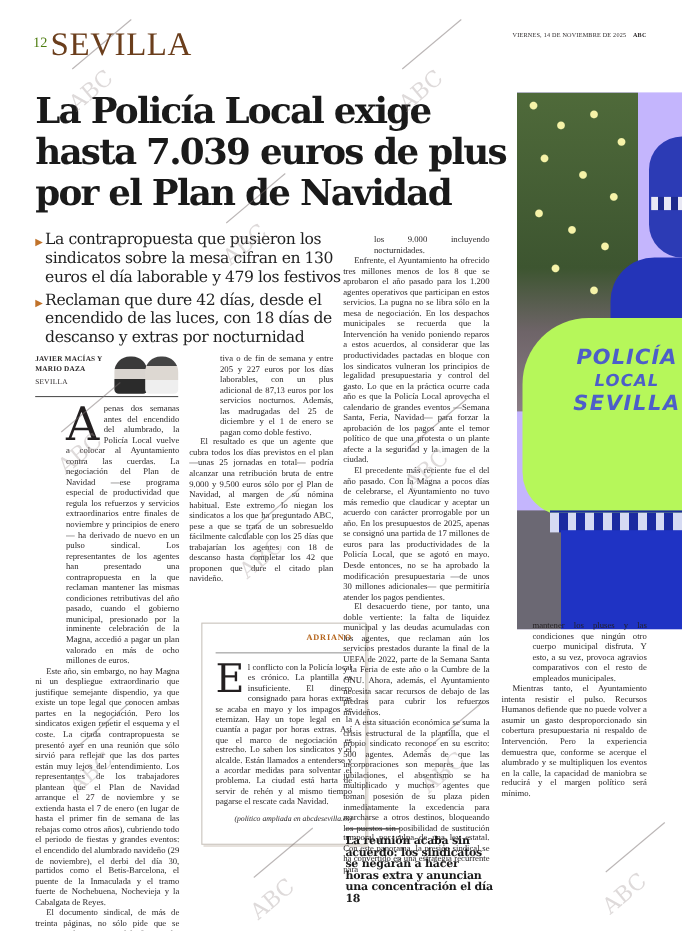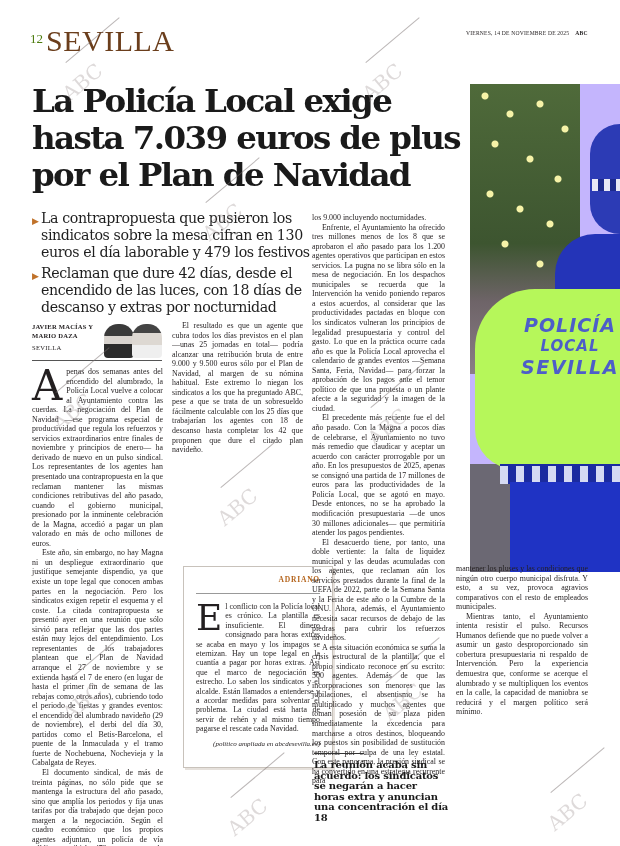--- a/index.html
+++ b/index.html
@@ -26,21 +26,21 @@
   .byline .city { font-family:"Liberation Serif", serif; font-size:6.6px; margin-top:4px; letter-spacing:0.3px; }
   .portraits { left:98px; top:322px; width:64px; height:36px; }
   .portrait { position:absolute; bottom:0; width:30px; height:34px; border-radius:14px 14px 4px 4px; }
   .p1 { left:6px; background:linear-gradient(#3a3a3a 0 35%, #d9d4cf 35% 60%, #2b2b2b 60%); }
   .p2 { left:34px; background:linear-gradient(#444 0 25%, #ddd8d2 25% 62%, #efefef 62%); }
   .rule-by { left:32px; top:360px; width:130px; height:1px; background:#555; }
 
   
   .col { position:absolute; font-family:"Liberation Serif", serif; font-size:7.9px; line-height:9.55px; text-align:justify; color:#231f20; hyphens:auto; }
   .col p { margin:0; text-indent:10px; }
-  .col p.first { text-indent:0; }
+  .col p.first { text-indent:0;margin-left:28px; }
   .col1 { left:32px; top:367px; width:131px; }
   .col2 { left:172px; top:321px; width:131px; }
   .col3 { left:312px; top:213px; width:133px; }
   .col4 { left:456px; top:564px; width:132px; }
   .dropcap { float:left; font-family:"DejaVu Serif", serif; font-size:42px; line-height:36px; margin:1px 4px 0 0; color:#231f20; }
 
   
   .opinion { left:183px; top:566px; width:124px; height:200px; border:1px solid #c8c2bb; padding:0 12px; box-shadow:2px 2px 0 #e6e1dc; background:#fff; }
   .opinion .author { text-align:right; font-family:"Liberation Serif", serif; font-weight:bold; font-size:7.5px; letter-spacing:0.8px; color:#b5651d; margin-top:8px; }
   .opinion .otitle { font-family:"DejaVu Serif", serif; font-weight:bold; font-size:15px; margin-top:6px; color:#1a1a1a; letter-spacing:-0.3px; }
@@ -121,20 +121,21 @@
 </div>
 <div class="abs rule-by"></div>
 
 <div class="col col1">
   <p class="first"><span class="dropcap">A</span><span>penas dos semanas antes del encendido del alumbrado, la Policía Local vuelve a colocar al Ayuntamiento contra las cuerdas. La negociación del Plan de Navidad —ese programa especial de productividad que regula los refuerzos y servicios extraordinarios entre finales de noviembre y principios de enero— ha derivado de nuevo en un pulso sindical. Los representantes de los agentes han presentado una contrapropuesta en la que reclaman mantener las mismas condiciones retributivas del año pasado, cuando el gobierno municipal, presionado por la inminente celebración de la Magna, accedió a pagar un plan valorado en más de ocho millones de euros.</span></p>
   <p>Este año, sin embargo, no hay Magna ni un despliegue extraordinario que justifique semejante dispendio, ya que existe un tope legal que conocen ambas partes en la negociación. Pero los sindicatos exigen repetir el esquema y el coste. La citada contrapropuesta se presentó ayer en una reunión que sólo sirvió para reflejar que las dos partes están muy lejos del entendimiento. Los representantes de los trabajadores plantean que el Plan de Navidad arranque el 27 de noviembre y se extienda hasta el 7 de enero (en lugar de hasta el primer fin de semana de las rebajas como otros años), cubriendo todo el periodo de fiestas y grandes eventos: el encendido del alumbrado navideño (29 de noviembre), el derbi del día 30, partidos como el Betis-Barcelona, el puente de la Inmaculada y el tramo fuerte de Nochebuena, Nochevieja y la Cabalgata de Reyes.</p>
   <p>El documento sindical, de más de treinta páginas, no sólo pide que se mantenga la estructura del año pasado, sino que amplía los periodos y fija unas tarifas por día trabajado que dejan poco margen a la negociación. Según el cuadro económico que los propios agentes adjuntan, un policía de vía pública percibiría 479 euros por cada jornada fes-</p>
 </div>
 
 <div class="col col2">
+  <p class="first">tiva o de fin de semana y entre 205 y 227 euros por los días laborables, con un plus adicional de 87,13 euros por los servicios nocturnos. Además, las madrugadas del 25 de diciembre y el 1 de enero se pagan como doble festivo.</p>
   <p>El resultado es que un agente que cubra todos los días previstos en el plan —unas 25 jornadas en total— podría alcanzar una retribución bruta de entre 9.000 y 9.500 euros sólo por el Plan de Navidad, al margen de su nómina habitual. Este extremo lo niegan los sindicatos a los que ha preguntado ABC, pese a que se trata de un sobresueldo fácilmente calculable con los 25 días que trabajarían los agentes con 18 de descanso hasta completar los 42 que proponen que dure el citado plan navideño.</p>
 </div>
 
 <div class="abs opinion">
   <div class="author">ADRIANO</div>
   <div class="orule"></div>
   <div class="otext"><span class="odrop">E</span><span>l conflicto con la Policía local es crónico. La plantilla es insuficiente. El dinero consignado para horas extras se acaba en mayo y los impagos se eternizan. Hay un tope legal en la cuantía a pagar por horas extras. Así que el marco de negociación es estrecho. Lo saben los sindicatos y el alcalde. Están llamados a entenderse y a acordar medidas para solventar el problema. La ciudad está harta de servir de rehén y al mismo tiempo pagarse el rescate cada Navidad.</span></div>
   <div class="onote">(político ampliada en abcdesevilla.es)</div>
 </div>
 

